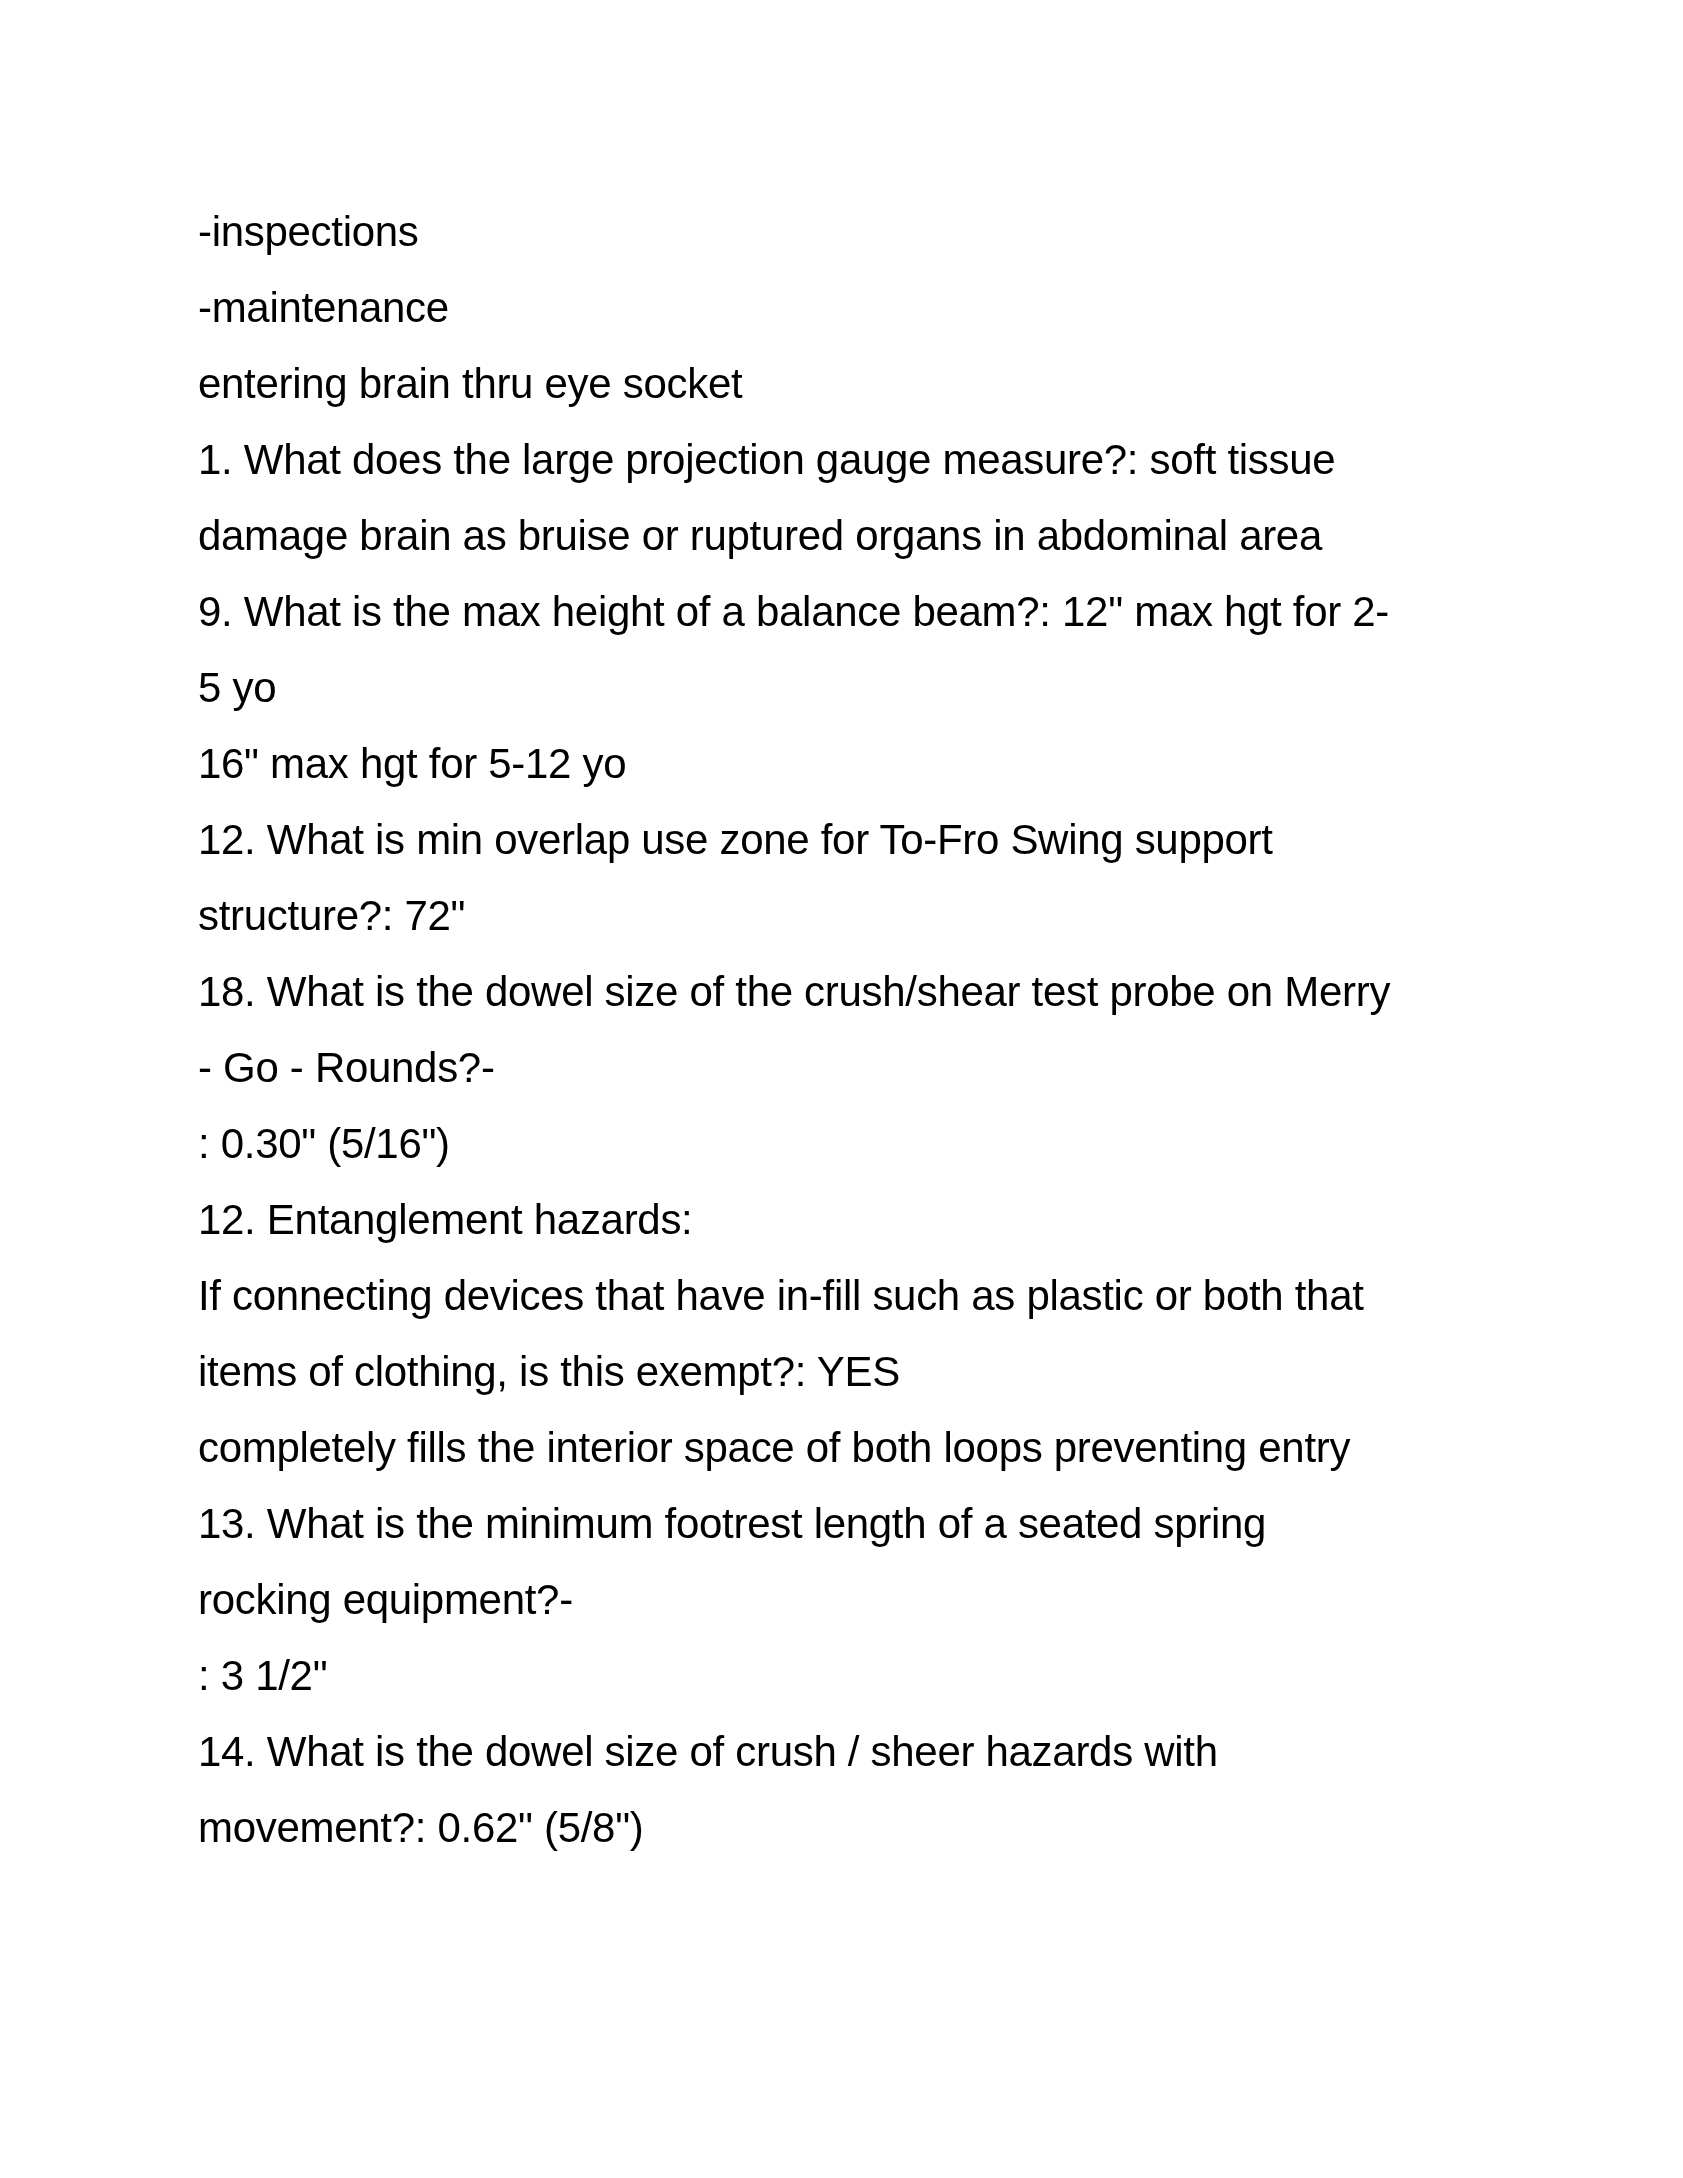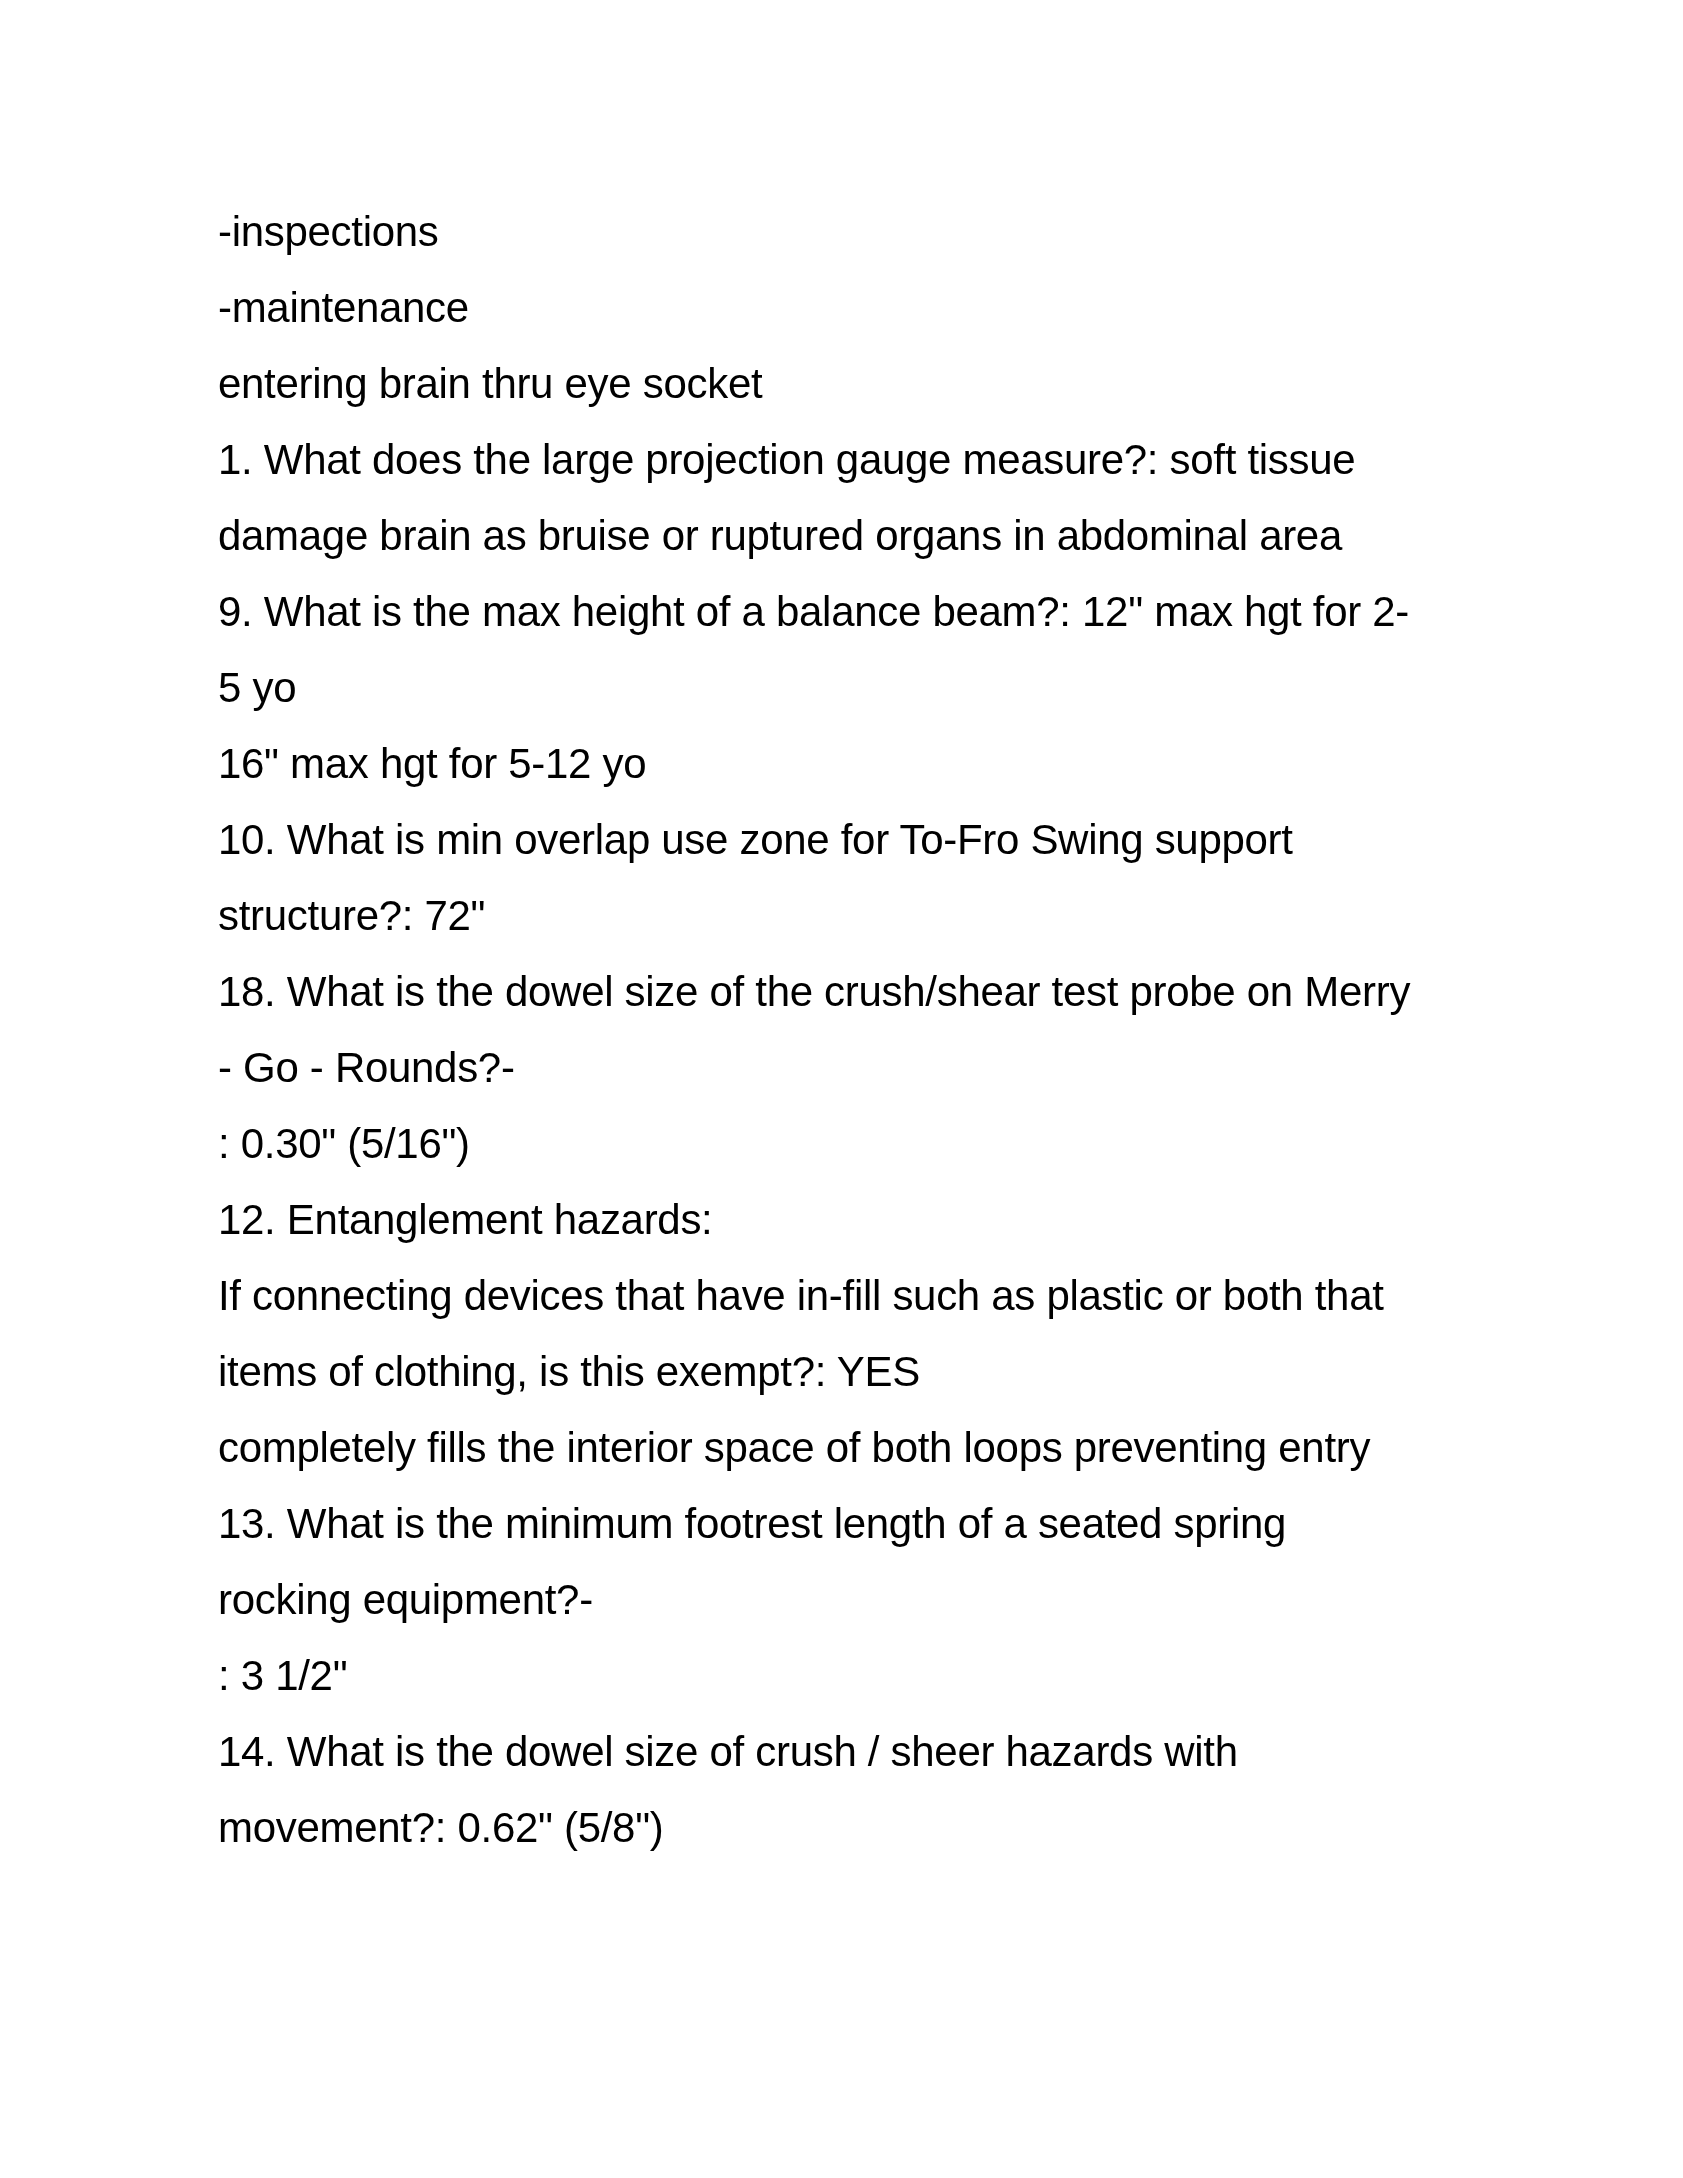--- a/index.html
+++ b/index.html
@@ -16,41 +16,40 @@
   .page {
     position: absolute;
     left: 198px;
     top: 194px;
     width: 1287px;
     font-family: "Liberation Sans", sans-serif;
     font-size: 42px;
     line-height: 76px;
     color: #000000;
     letter-spacing: -0.3px;
-    margin-left: 20px;
   }
   .line {
     display: block;
     white-space: nowrap;
     height: 76px;
   }
 </style>
 </head>
 <body>
 
 <div class="page">
   <span class="line">-inspections</span>
   <span class="line">-maintenance</span>
   <span class="line">entering brain thru eye socket</span>
   <span class="line">1. What does the large projection gauge measure?: soft tissue</span>
   <span class="line">damage brain as bruise or ruptured organs in abdominal area</span>
   <span class="line">9. What is the max height of a balance beam?: 12" max hgt for 2-</span>
   <span class="line">5 yo</span>
   <span class="line">16" max hgt for 5-12 yo</span>
-  <span class="line">10. What is min overlap use zone for To-Fro Swing support</span>
+  <span class="line">12. What is min overlap use zone for To-Fro Swing support</span>
   <span class="line">structure?: 72"</span>
   <span class="line">18. What is the dowel size of the crush/shear test probe on Merry</span>
   <span class="line">- Go - Rounds?-</span>
   <span class="line">: 0.30" (5/16")</span>
   <span class="line">12. Entanglement hazards:</span>
   <span class="line">If connecting devices that have in-fill such as plastic or both that</span>
   <span class="line">items of clothing, is this exempt?: YES</span>
   <span class="line">completely fills the interior space of both loops preventing entry</span>
   <span class="line">13. What is the minimum footrest length of a seated spring</span>
   <span class="line">rocking equipment?-</span>

